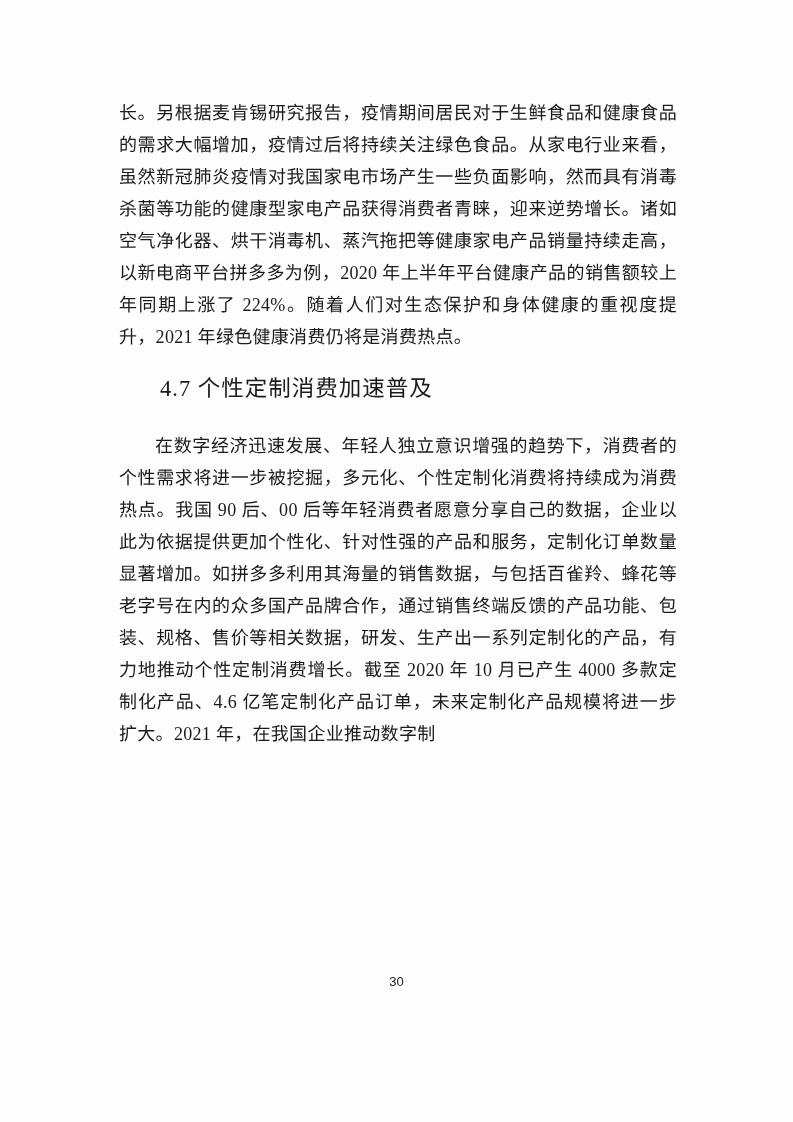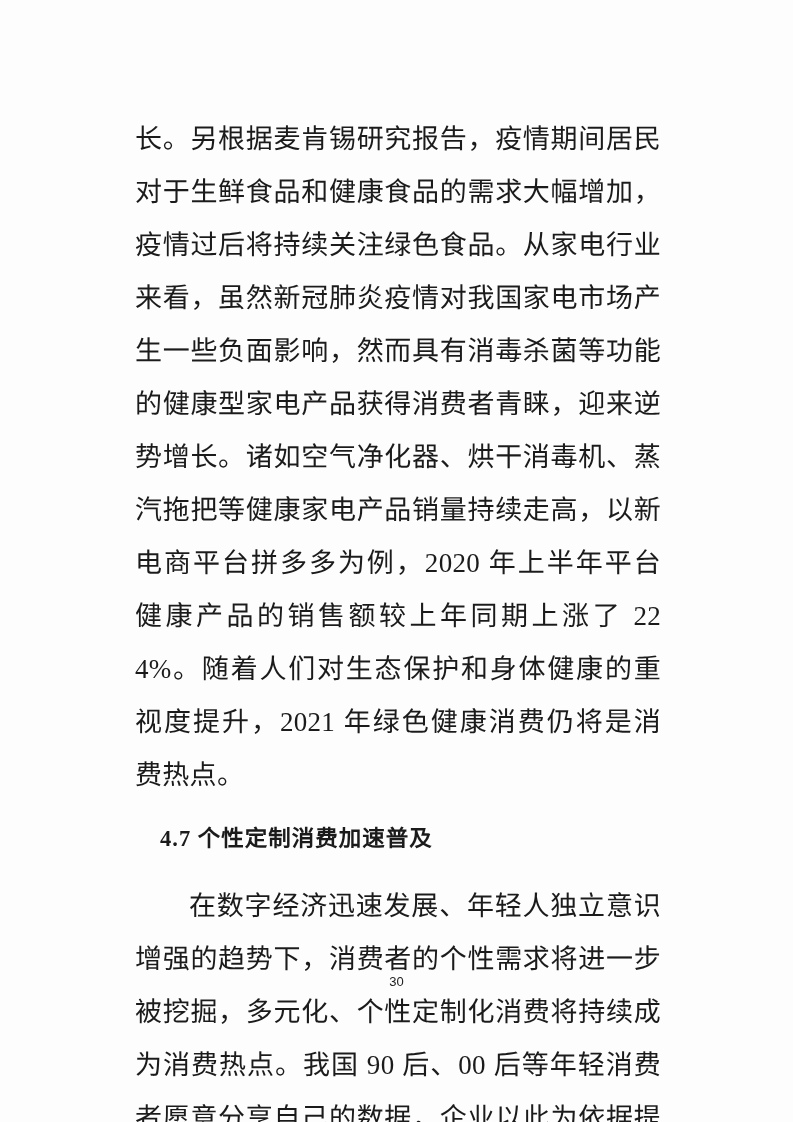--- a/index.html
+++ b/index.html
@@ -18,39 +18,39 @@
     font-family: "Liberation Serif", "DejaVu Serif", serif;
     color: #1b1b1b;
   }
   .content {
     position: absolute;
     left: 119px;
     top: 97px;
     width: 558px;
   }
   .body-para {
-    margin: 16px;
-    font-size: 27px;
-    line-height: 53px;
+    margin: 0;
+    font-size: 18px;
+    line-height: 32px;
     text-align: justify;
     text-justify: inter-character;
     letter-spacing: 0.3px;
     word-break: break-all;
   }
   .body-para.continued {
     text-indent: 0;
   }
   .body-para.indented {
     text-indent: 2em;
   }
   .section-heading {
     margin: 15px 0 20px 41px;
     font-size: 22.5px;
     line-height: 42px;
-    font-weight: bold;
+    font-weight: normal;
     letter-spacing: 1px;
   }
   .page-number {
     position: absolute;
     left: 0;
     right: 0;
     top: 974px;
     text-align: center;
     font-family: "Liberation Sans", "DejaVu Sans", sans-serif;
     font-size: 13px;

